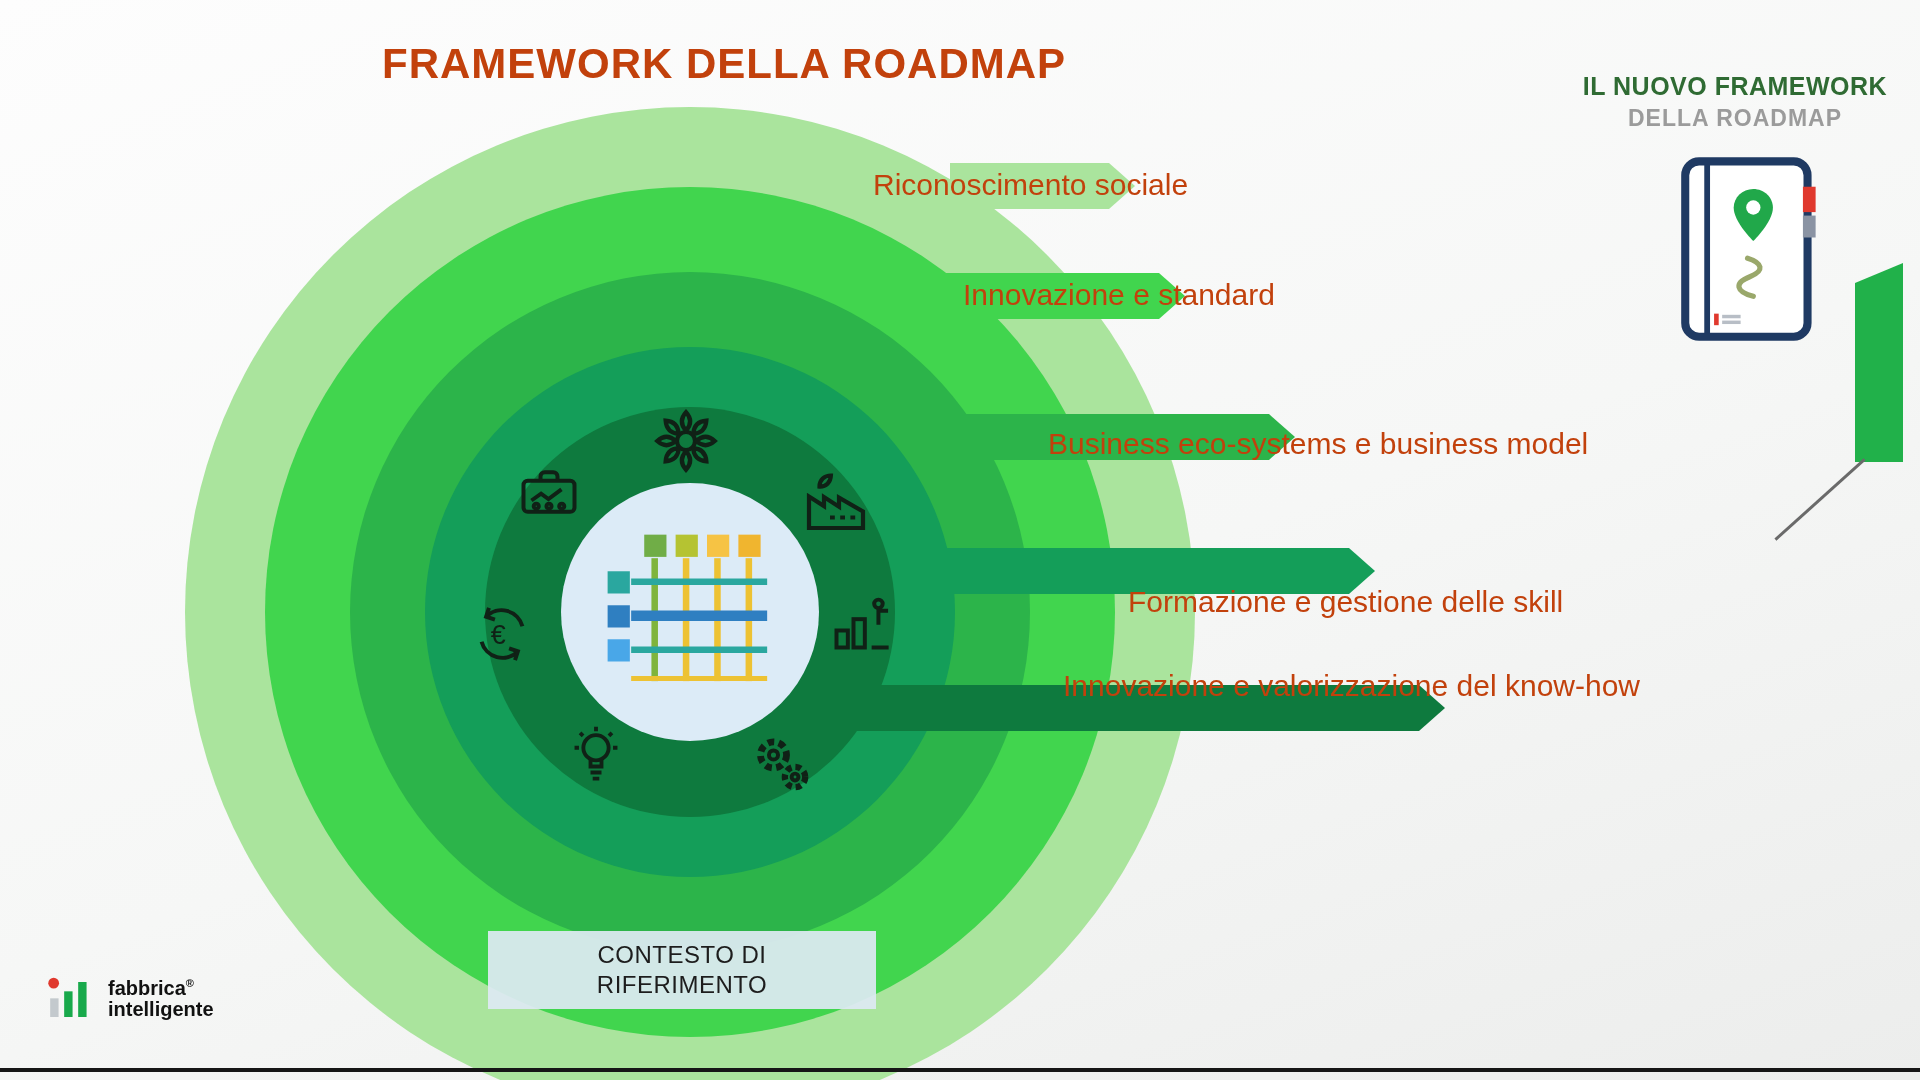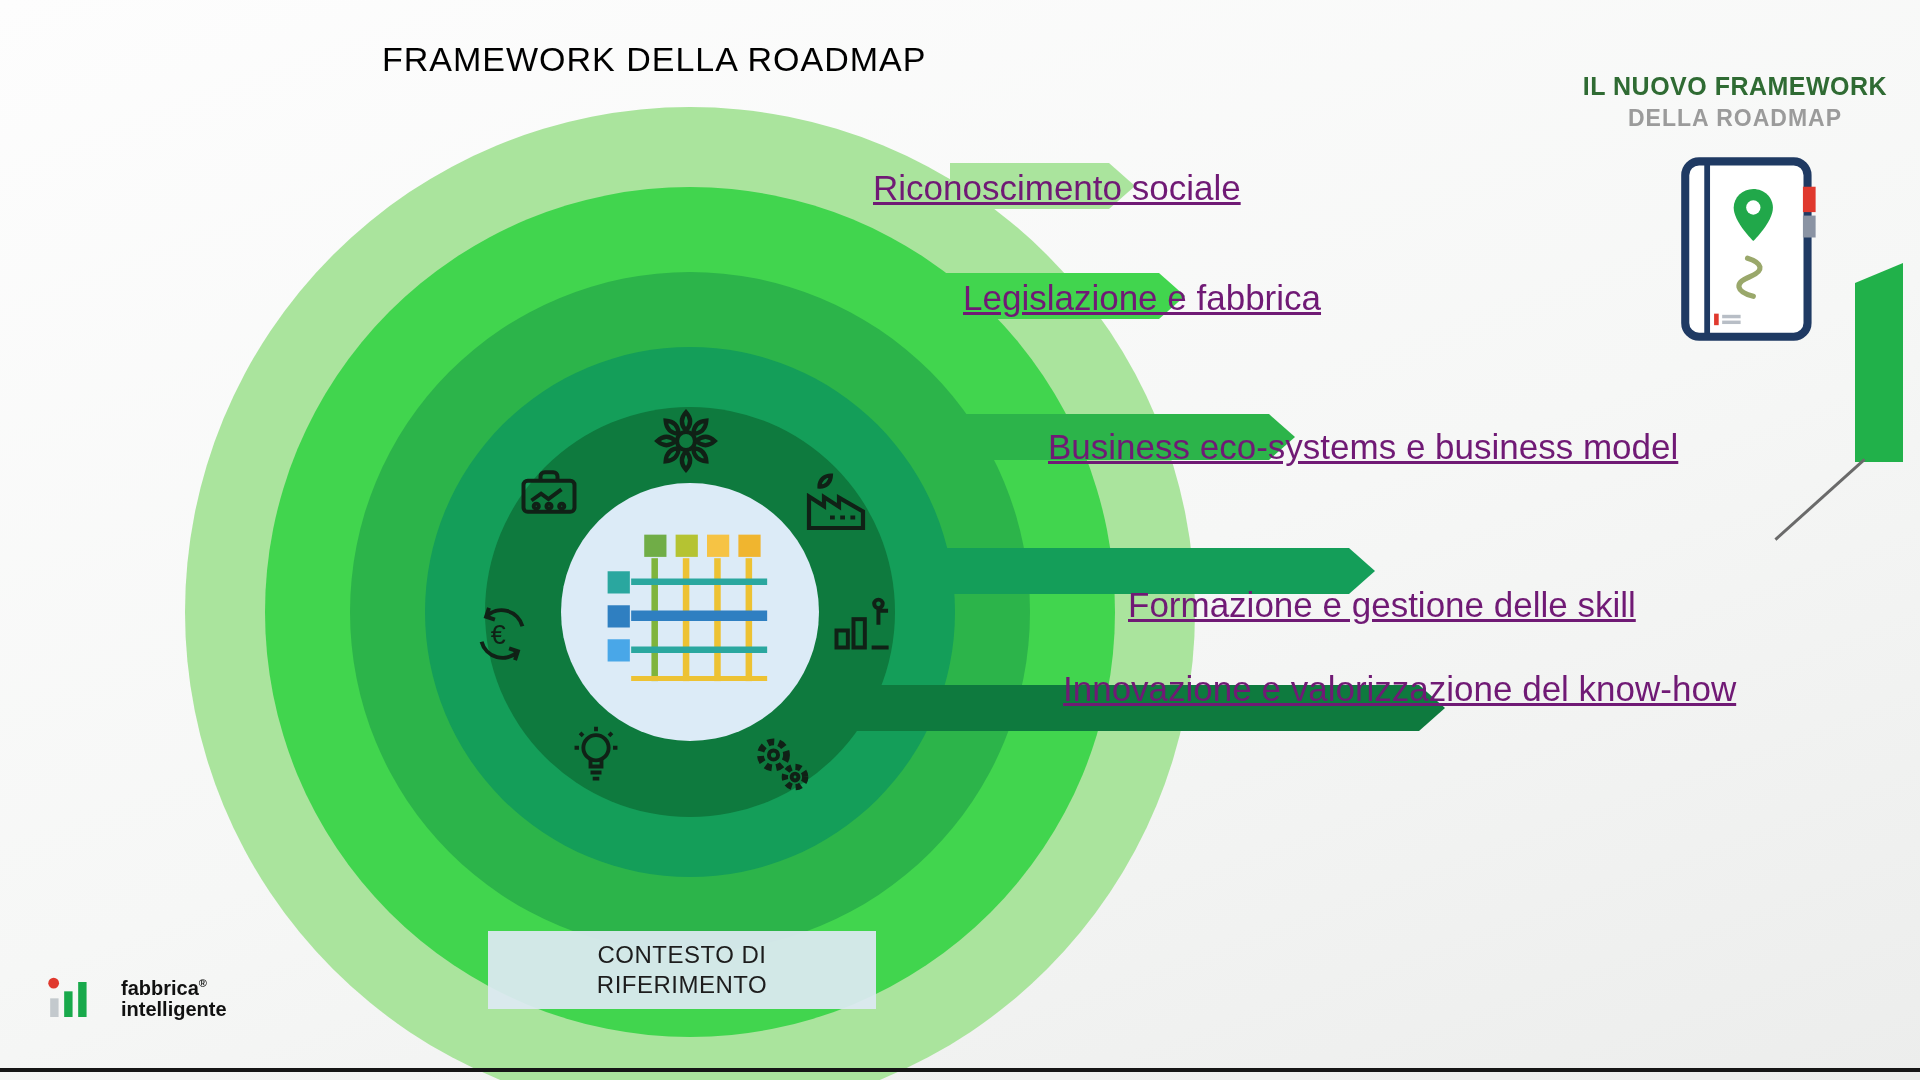--- a/index.html
+++ b/index.html
@@ -6,21 +6,21 @@
   html,body { width:1920px; height:1080px; overflow:hidden; }
   body {
     font-family:"Liberation Sans", sans-serif;
     background:linear-gradient(160deg,#fdfdfd 0%,#f6f7f6 55%,#ecedec 100%);
     position:relative;
   }
   .slide { position:absolute; inset:0; }
 
   .page-title {
     position:absolute; left:382px; top:40px;
-    font-size:34px; font-weight:400; letter-spacing:1px; color:#000000;
+    font-size:42px; font-weight:700; letter-spacing:1px; color:#c2410c;
   }
 
   .circle { position:absolute; border-radius:50%; }
   #ring-1 { left:185px; top:107px; width:1010px; height:1010px; z-index:1; }
   #ring-2 { left:265px; top:187px; width:850px;  height:850px;  z-index:2; }
   #ring-3 { left:350px; top:272px; width:680px;  height:680px;  z-index:3; }
   #ring-4 { left:425px; top:347px; width:530px;  height:530px;  z-index:4; }
   #ring-5 { left:485px; top:407px; width:410px;  height:410px;  z-index:5; }
   #center-circle { left:561px; top:483px; width:258px; height:258px; z-index:6; }
 
@@ -28,21 +28,21 @@
     position:absolute; height:46px; z-index:8;
     clip-path: polygon(0 0, calc(100% - 26px) 0, 100% 50%, calc(100% - 26px) 100%, 0 100%);
   }
   #ribbon-1 { left:950px; top:163px; width:185px; }
   #ribbon-2 { left:900px; top:273px; width:285px; }
   #ribbon-3 { left:940px; top:414px; width:355px; }
   #ribbon-4 { left:920px; top:548px; width:455px; }
   #ribbon-5 { left:800px; top:685px; width:645px; }
 
   .ring-label {
-    position:absolute; z-index:9; font-size:35px; color:#701a75; white-space:nowrap;text-decoration:underline;
+    position:absolute; z-index:9; font-size:30px; color:#c2410c; white-space:nowrap;
   }
   #label-1 { left:873px;  top:168px; }
   #label-2 { left:963px;  top:278px; }
   #label-3 { left:1048px; top:427px; }
   #label-4 { left:1128px; top:553px;margin-top:32px; }
   #label-5 { left:1063px; top:669px; }
 
   .ring-icon { position:absolute; z-index:7; color:#1021166; color:#102116; }
   .ring-icon svg { width:100%; height:100%; display:block; }
   #icon-sun-gear   { left:650px; top:405px; width:72px; height:72px; }
@@ -74,21 +74,21 @@
 
   #growth-bar {
     position:absolute; left:1855px; top:263px; width:48px; height:199px; z-index:10;
     clip-path:polygon(0 10%, 100% 0, 100% 100%, 0 100%);
   }
   #axis-line {
     position:absolute; left:1760px; top:498px; width:120px; height:3px; z-index:10;
     background:#6a6a6a; transform:rotate(-42deg);
   }
 
-  .logo { position:absolute; left:42px; top:968px; display:flex; align-items:center; gap:23px; z-index:10; }
+  .logo { position:absolute; left:42px; top:968px; display:flex; align-items:center; gap:10px; z-index:10; }
   .logo .glyph { width:56px; height:56px; }
   .logo .glyph svg { width:100%; height:100%; display:block; }
   .logo .words { font-size:20px; font-weight:700; color:#111; line-height:22px; }
   .logo .words sup { font-size:11px; }
 
   .bottom-rule { position:absolute; left:0; top:1068px; width:1920px; height:4px; background:#161616; z-index:11; }
 </style>
 </head>
 <body>
 
@@ -194,21 +194,21 @@
     </svg>
   </div>
 
   <div class="ribbon" id="ribbon-1" style="background-color: rgb(170, 228, 157);"></div>
   <div class="ribbon" id="ribbon-2" style="background-color: rgb(65, 213, 78);"></div>
   <div class="ribbon" id="ribbon-3" style="background-color: rgb(44, 180, 74);"></div>
   <div class="ribbon" id="ribbon-4" style="background-color: rgb(20, 158, 89);"></div>
   <div class="ribbon" id="ribbon-5" style="background-color: rgb(14, 122, 62);"></div>
 
   <div class="ring-label" id="label-1">Riconoscimento sociale</div>
-  <div class="ring-label" id="label-2">Legislazione e fabbrica</div>
+  <div class="ring-label" id="label-2">Innovazione e standard</div>
   <div class="ring-label" id="label-3">Business eco-systems e business model</div>
   <div class="ring-label" id="label-4">Formazione e gestione delle skill</div>
   <div class="ring-label" id="label-5">Innovazione e valorizzazione del know-how</div>
 
   <div class="context-box">
     <span>CONTESTO DI</span>
     <span>RIFERIMENTO</span>
   </div>
 
   <div class="legend">

